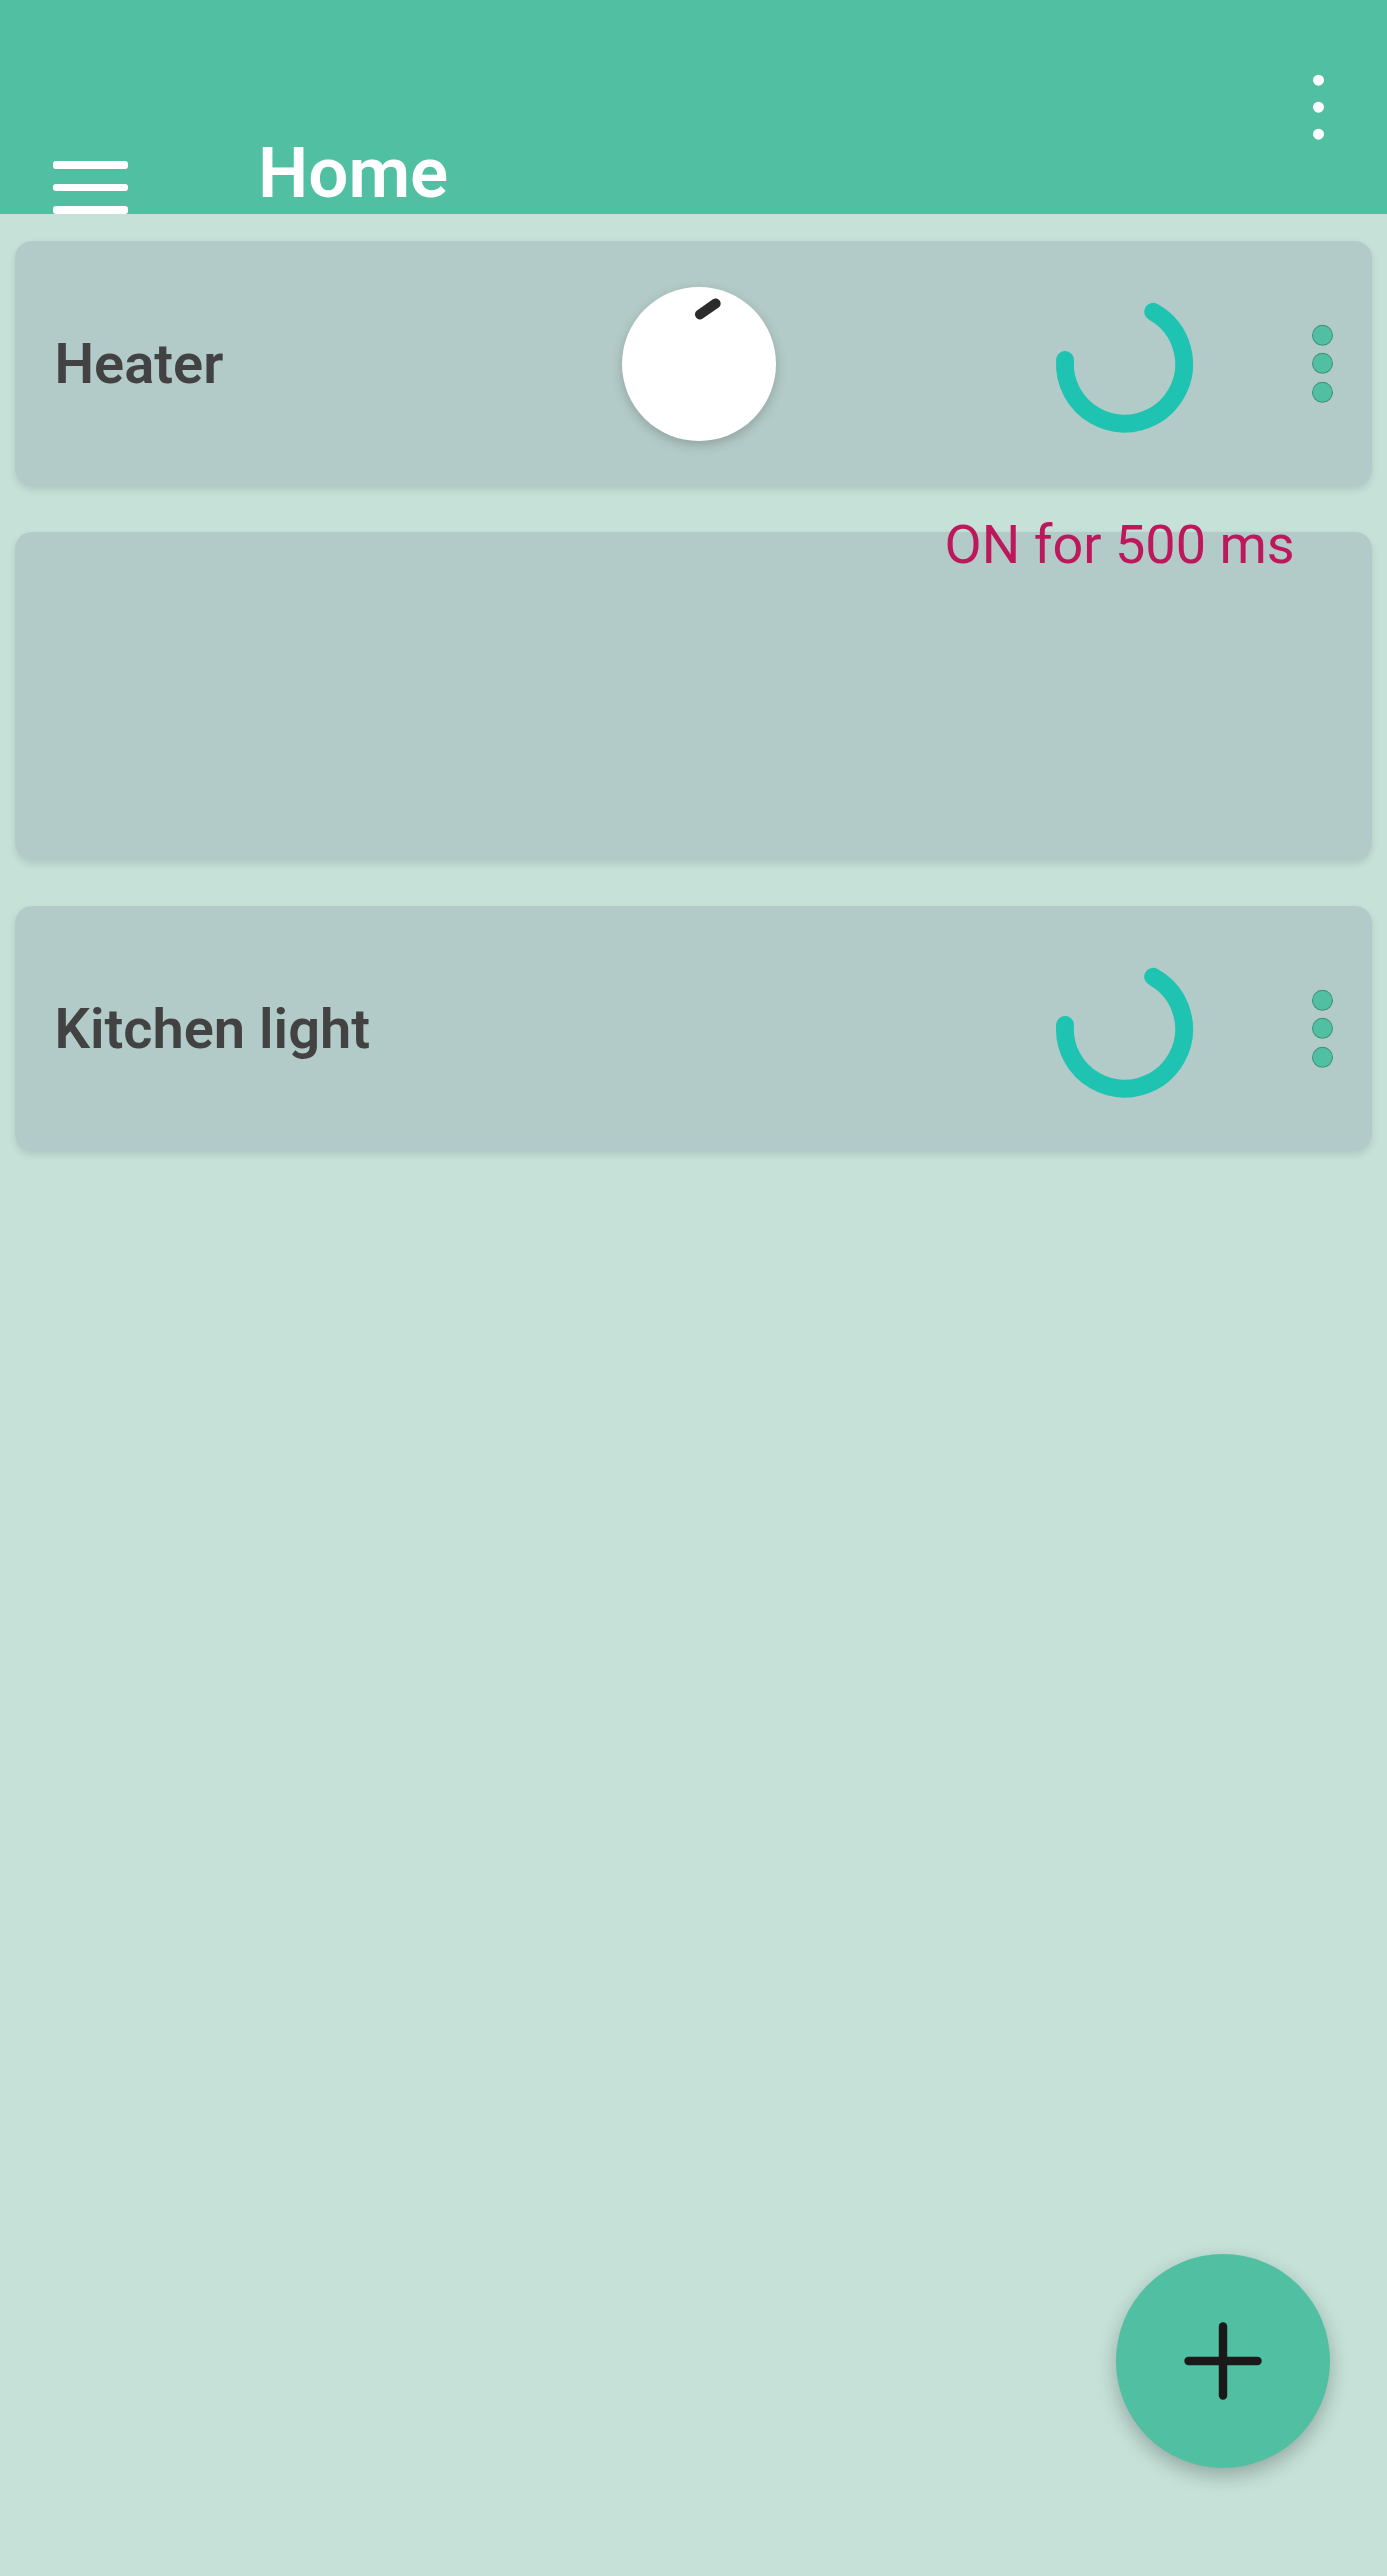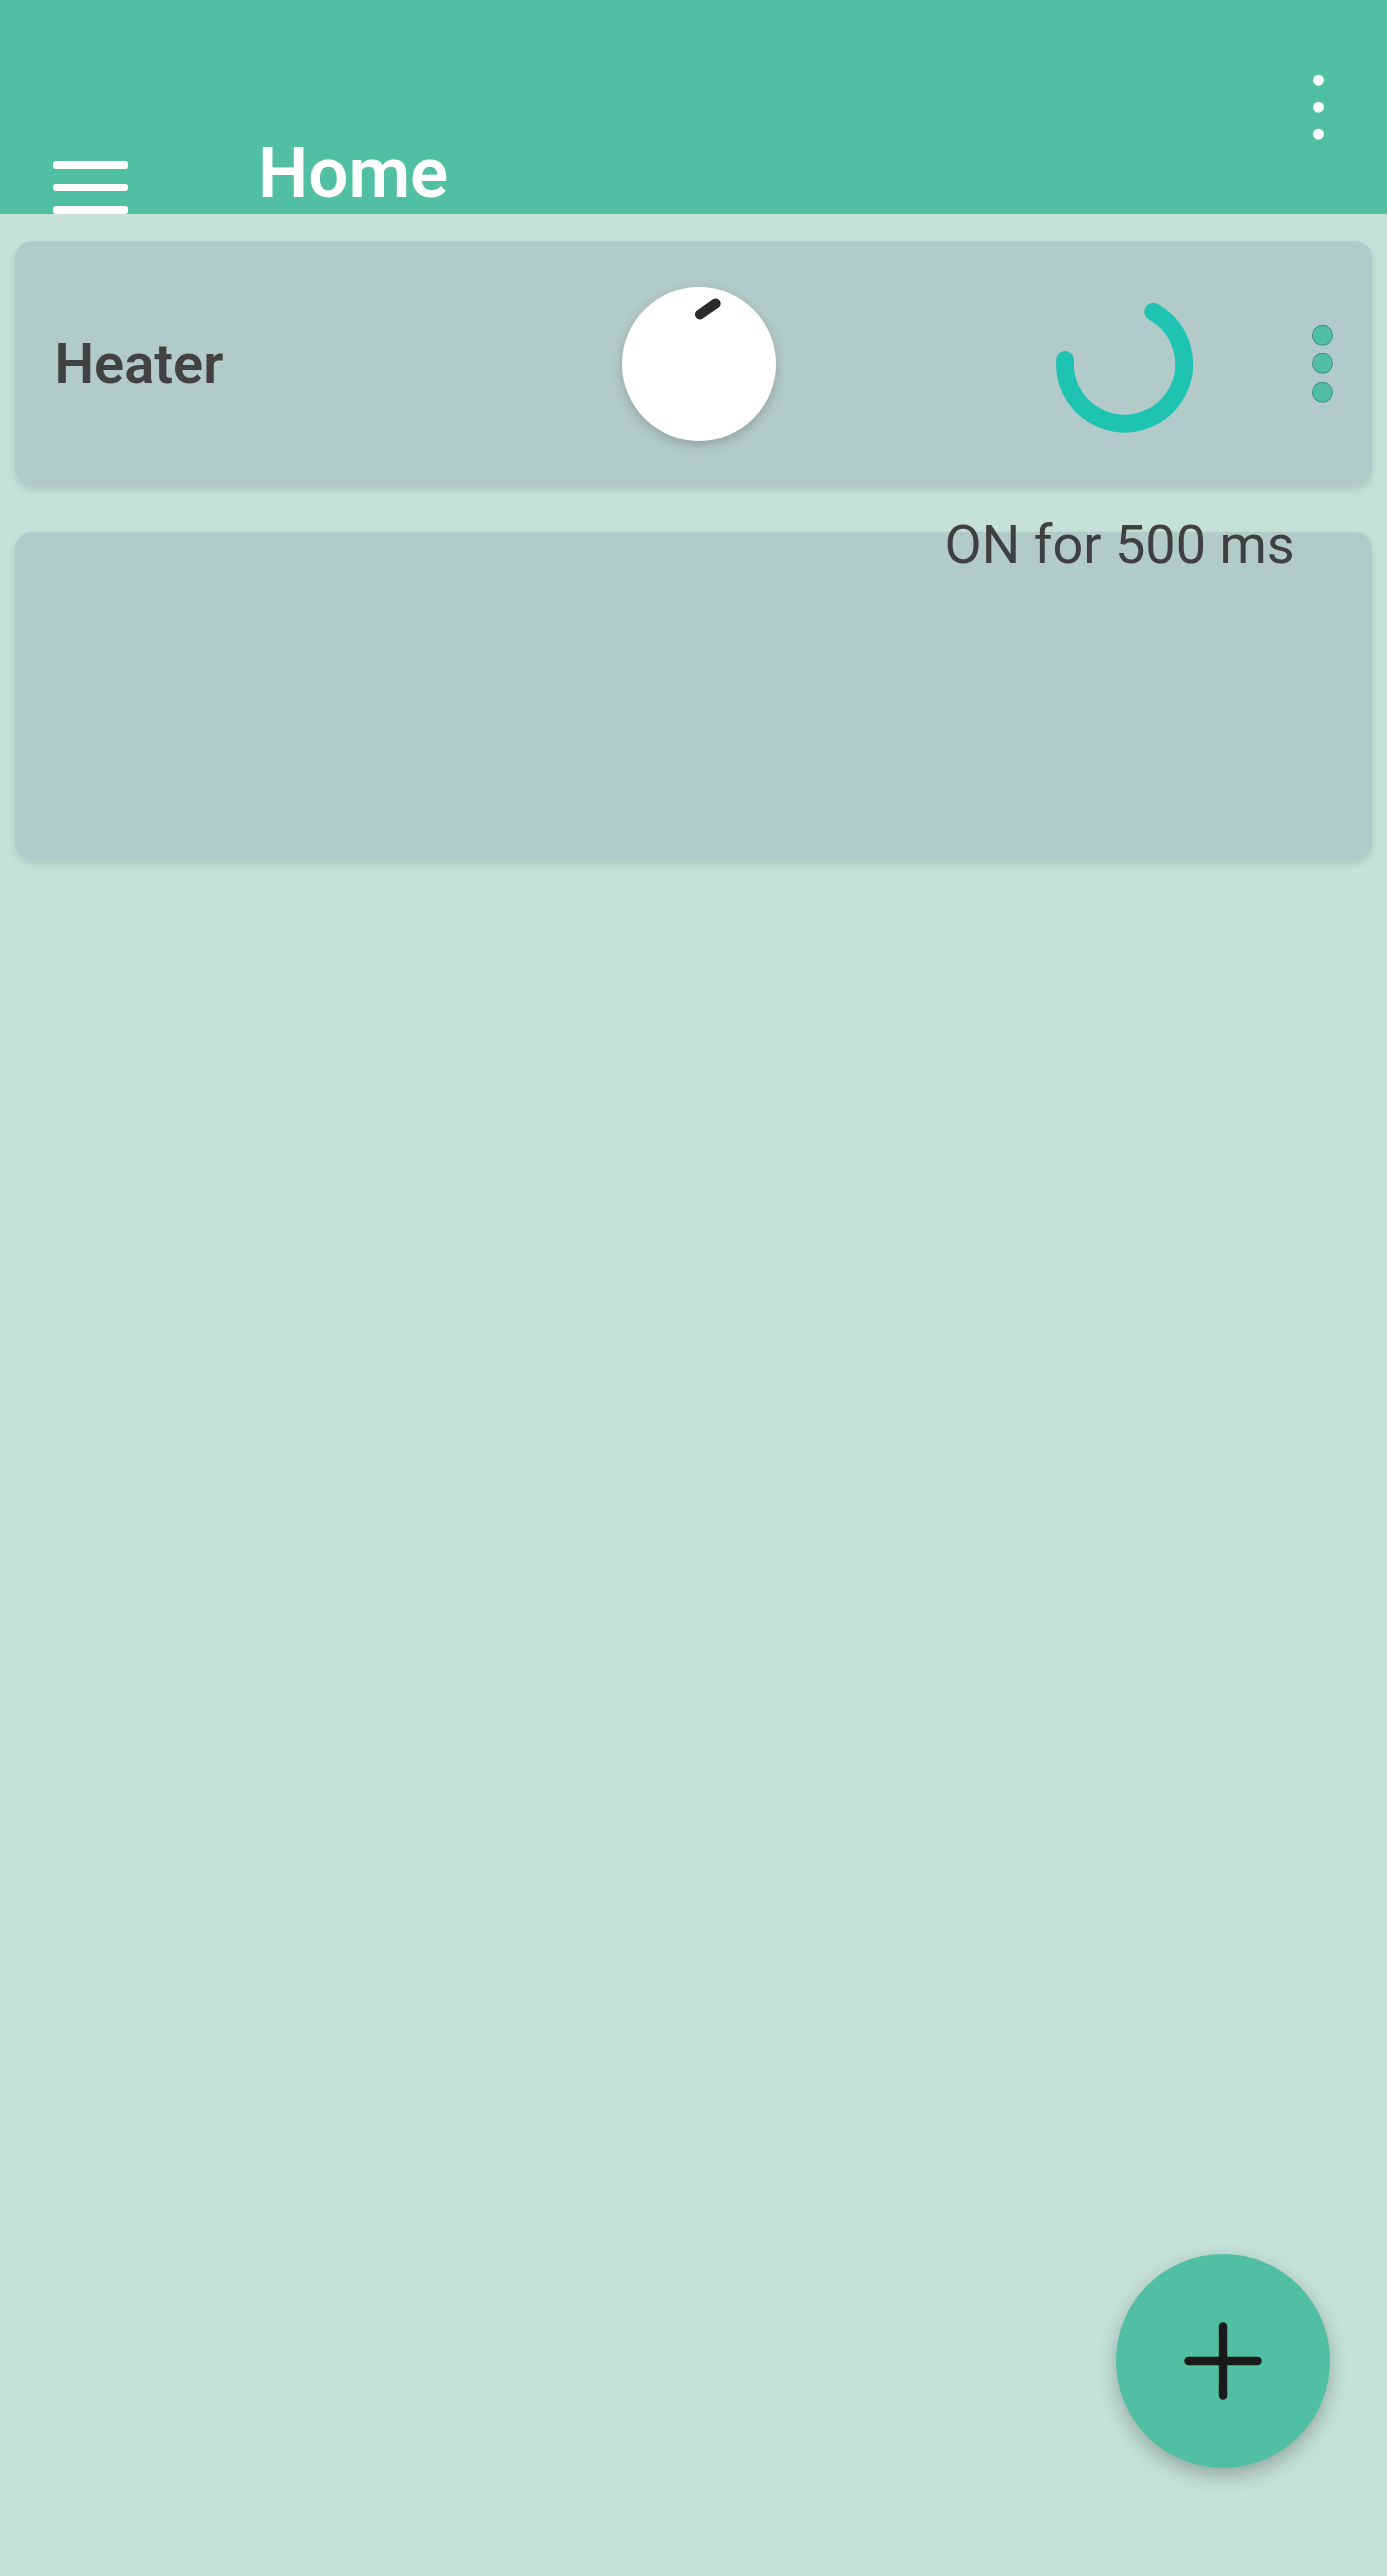--- a/index.html
+++ b/index.html
@@ -139,21 +139,21 @@
       cursor: pointer;
     }
     .card-dots span {
       width: 21px;
       height: 21px;
       background: #51bfa1;
       border: 1px solid rgba(0,0,0,0.25);
       border-radius: 50%;
     }
     .card-status {
-      color: #404040;
+      color: #be185d;
       font-size: 54px;
       font-weight: 400;
       text-align: right;
       padding: 0 77px 53px 16px;
       margin-top: -19px;
     }
     .card.has-status {
       min-height: 328px;
     }
     .fab {
@@ -210,20 +210,35 @@
           <span></span>
           <span></span>
       </div>
     </div>
   </div>
 
   <div class="card has-status">
     <div class="card-status">ON for 500 ms</div>
   </div>
 
+  <div class="card">
+    <div class="card-row">
+      <div class="card-label">Kitchen light</div>
+      <div class="spinner">
+        <svg viewBox="0 0 50 50">
+          <circle cx="25" cy="25" r="20" fill="none" stroke="#1fc3b1" stroke-width="6" stroke-linecap="round" stroke-dasharray="85 40" transform="rotate(-60 25 25)"></circle>
+        </svg>
+      </div>
+      <div class="card-dots">
+        <span></span>
+          <span></span>
+          <span></span>
+      </div>
+    </div>
+  </div>
 
 </div>
 
 <div class="fab">
   <svg viewBox="0 0 24 24">
     <line x1="12" y1="3" x2="12" y2="21" stroke="#1a1a1a" stroke-width="2.2" stroke-linecap="round"></line>
     <line x1="3" y1="12" x2="21" y2="12" stroke="#1a1a1a" stroke-width="2.2" stroke-linecap="round"></line>
   </svg>
 </div>
 

